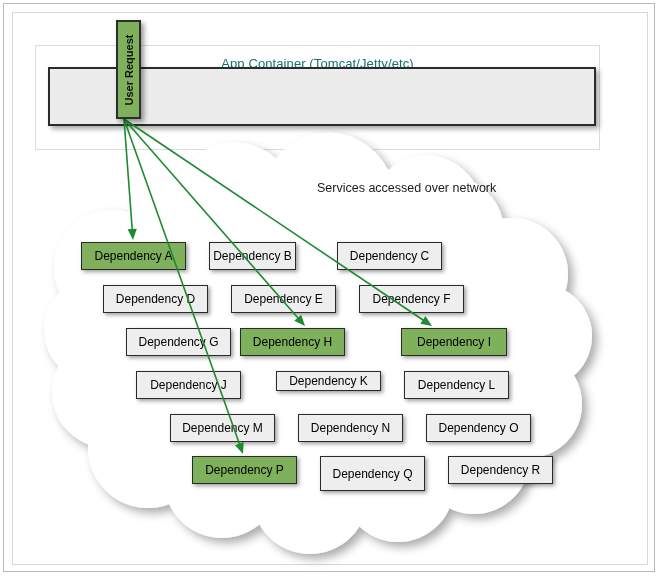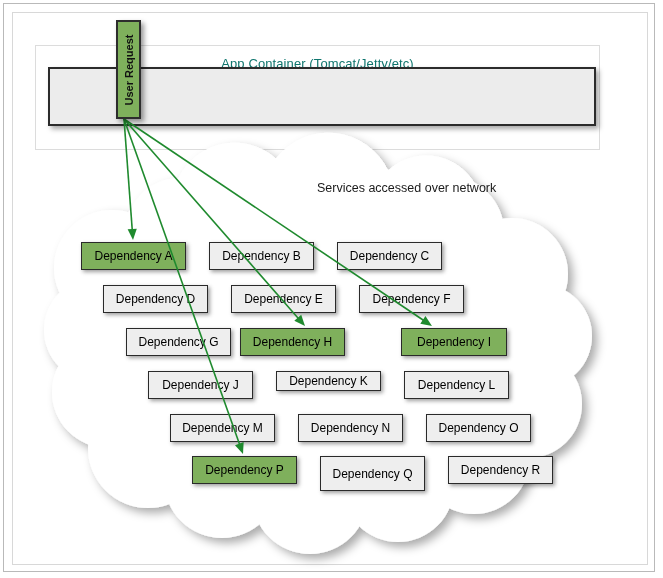--- a/index.html
+++ b/index.html
@@ -222,21 +222,21 @@
       <g>
         <line x1="124" y1="119" x2="239.98741030419598" y2="445.51918026811467" stroke="#1f8a2e" stroke-width="1.6"></line>
         <polygon points="243,454 234.9833047310537,445.1743217277733 243.65258712364755,442.09478559428476" fill="#1f8a2e"></polygon>
       </g>
     </svg>
 
   <div id="dep-boxes">
       <div class="dep-box highlight" style="left: 81px; top: 242px; width: 105px; height: 28px;">
         <span>Dependency A</span>
       </div>
-      <div class="dep-box plain" style="left: 209px; top: 242px; width: 105px; height: 28px; justify-content: center;">
+      <div class="dep-box plain" style="left: 209px; top: 242px; width: 87px; height: 28px; justify-content: center;">
         <span>Dependency B</span>
       </div>
       <div class="dep-box plain" style="left: 337px; top: 242px; width: 105px; height: 28px;">
         <span>Dependency C</span>
       </div>
       <div class="dep-box plain" style="left: 103px; top: 285px; width: 105px; height: 28px;">
         <span>Dependency D</span>
       </div>
       <div class="dep-box plain" style="left: 231px; top: 285px; width: 105px; height: 28px;">
         <span>Dependency E</span>
@@ -246,21 +246,21 @@
       </div>
       <div class="dep-box plain" style="left: 126px; top: 328px; width: 105px; height: 28px;">
         <span>Dependency G</span>
       </div>
       <div class="dep-box highlight" style="left: 240px; top: 328px; width: 105px; height: 28px;">
         <span>Dependency H</span>
       </div>
       <div class="dep-box highlight" style="left: 393px; top: 328px; width: 106px; height: 28px; margin-left: 8px;">
         <span>Dependency I</span>
       </div>
-      <div class="dep-box plain" style="left: 148px; top: 371px; width: 105px; height: 28px;">
+      <div class="dep-box plain" style="left: 136px; top: 371px; width: 105px; height: 28px;">
         <span>Dependency J</span>
       </div>
       <div class="dep-box plain" style="left: 276px; top: 371px; width: 105px; height: 20px;">
         <span>Dependency K</span>
       </div>
       <div class="dep-box plain" style="left: 404px; top: 371px; width: 105px; height: 28px;">
         <span>Dependency L</span>
       </div>
       <div class="dep-box plain" style="left: 170px; top: 414px; width: 105px; height: 28px;">
         <span>Dependency M</span>

